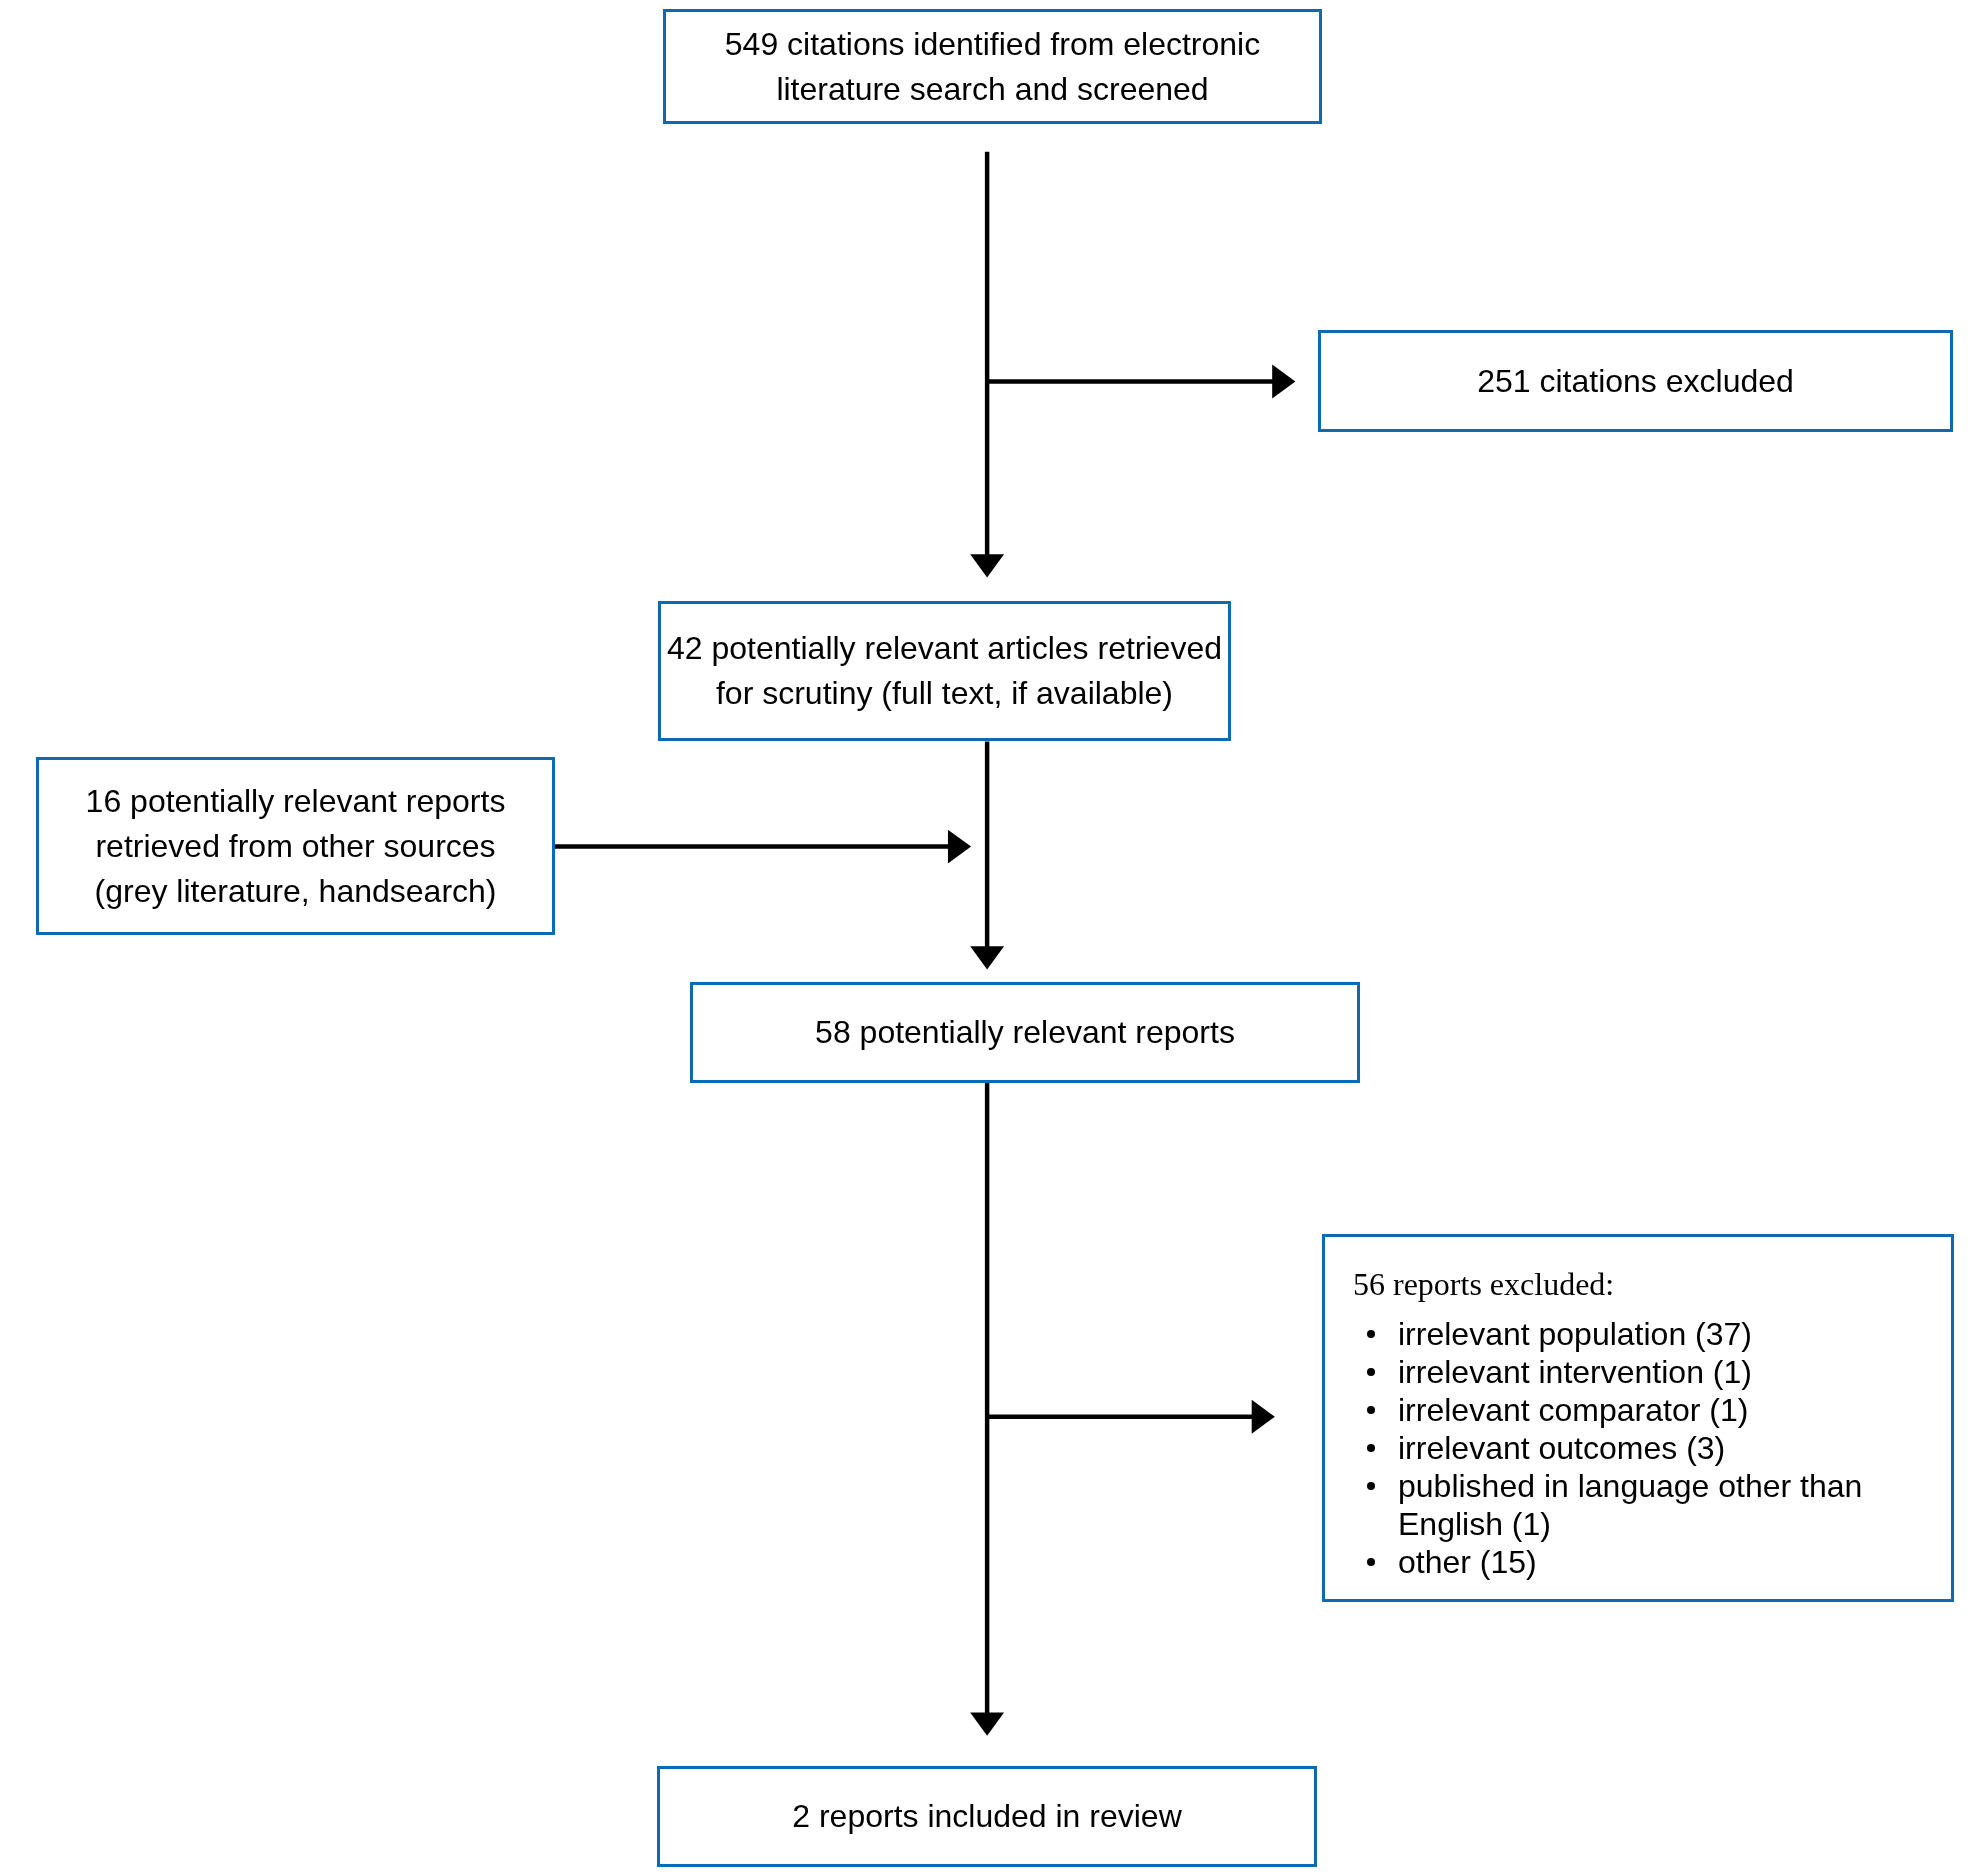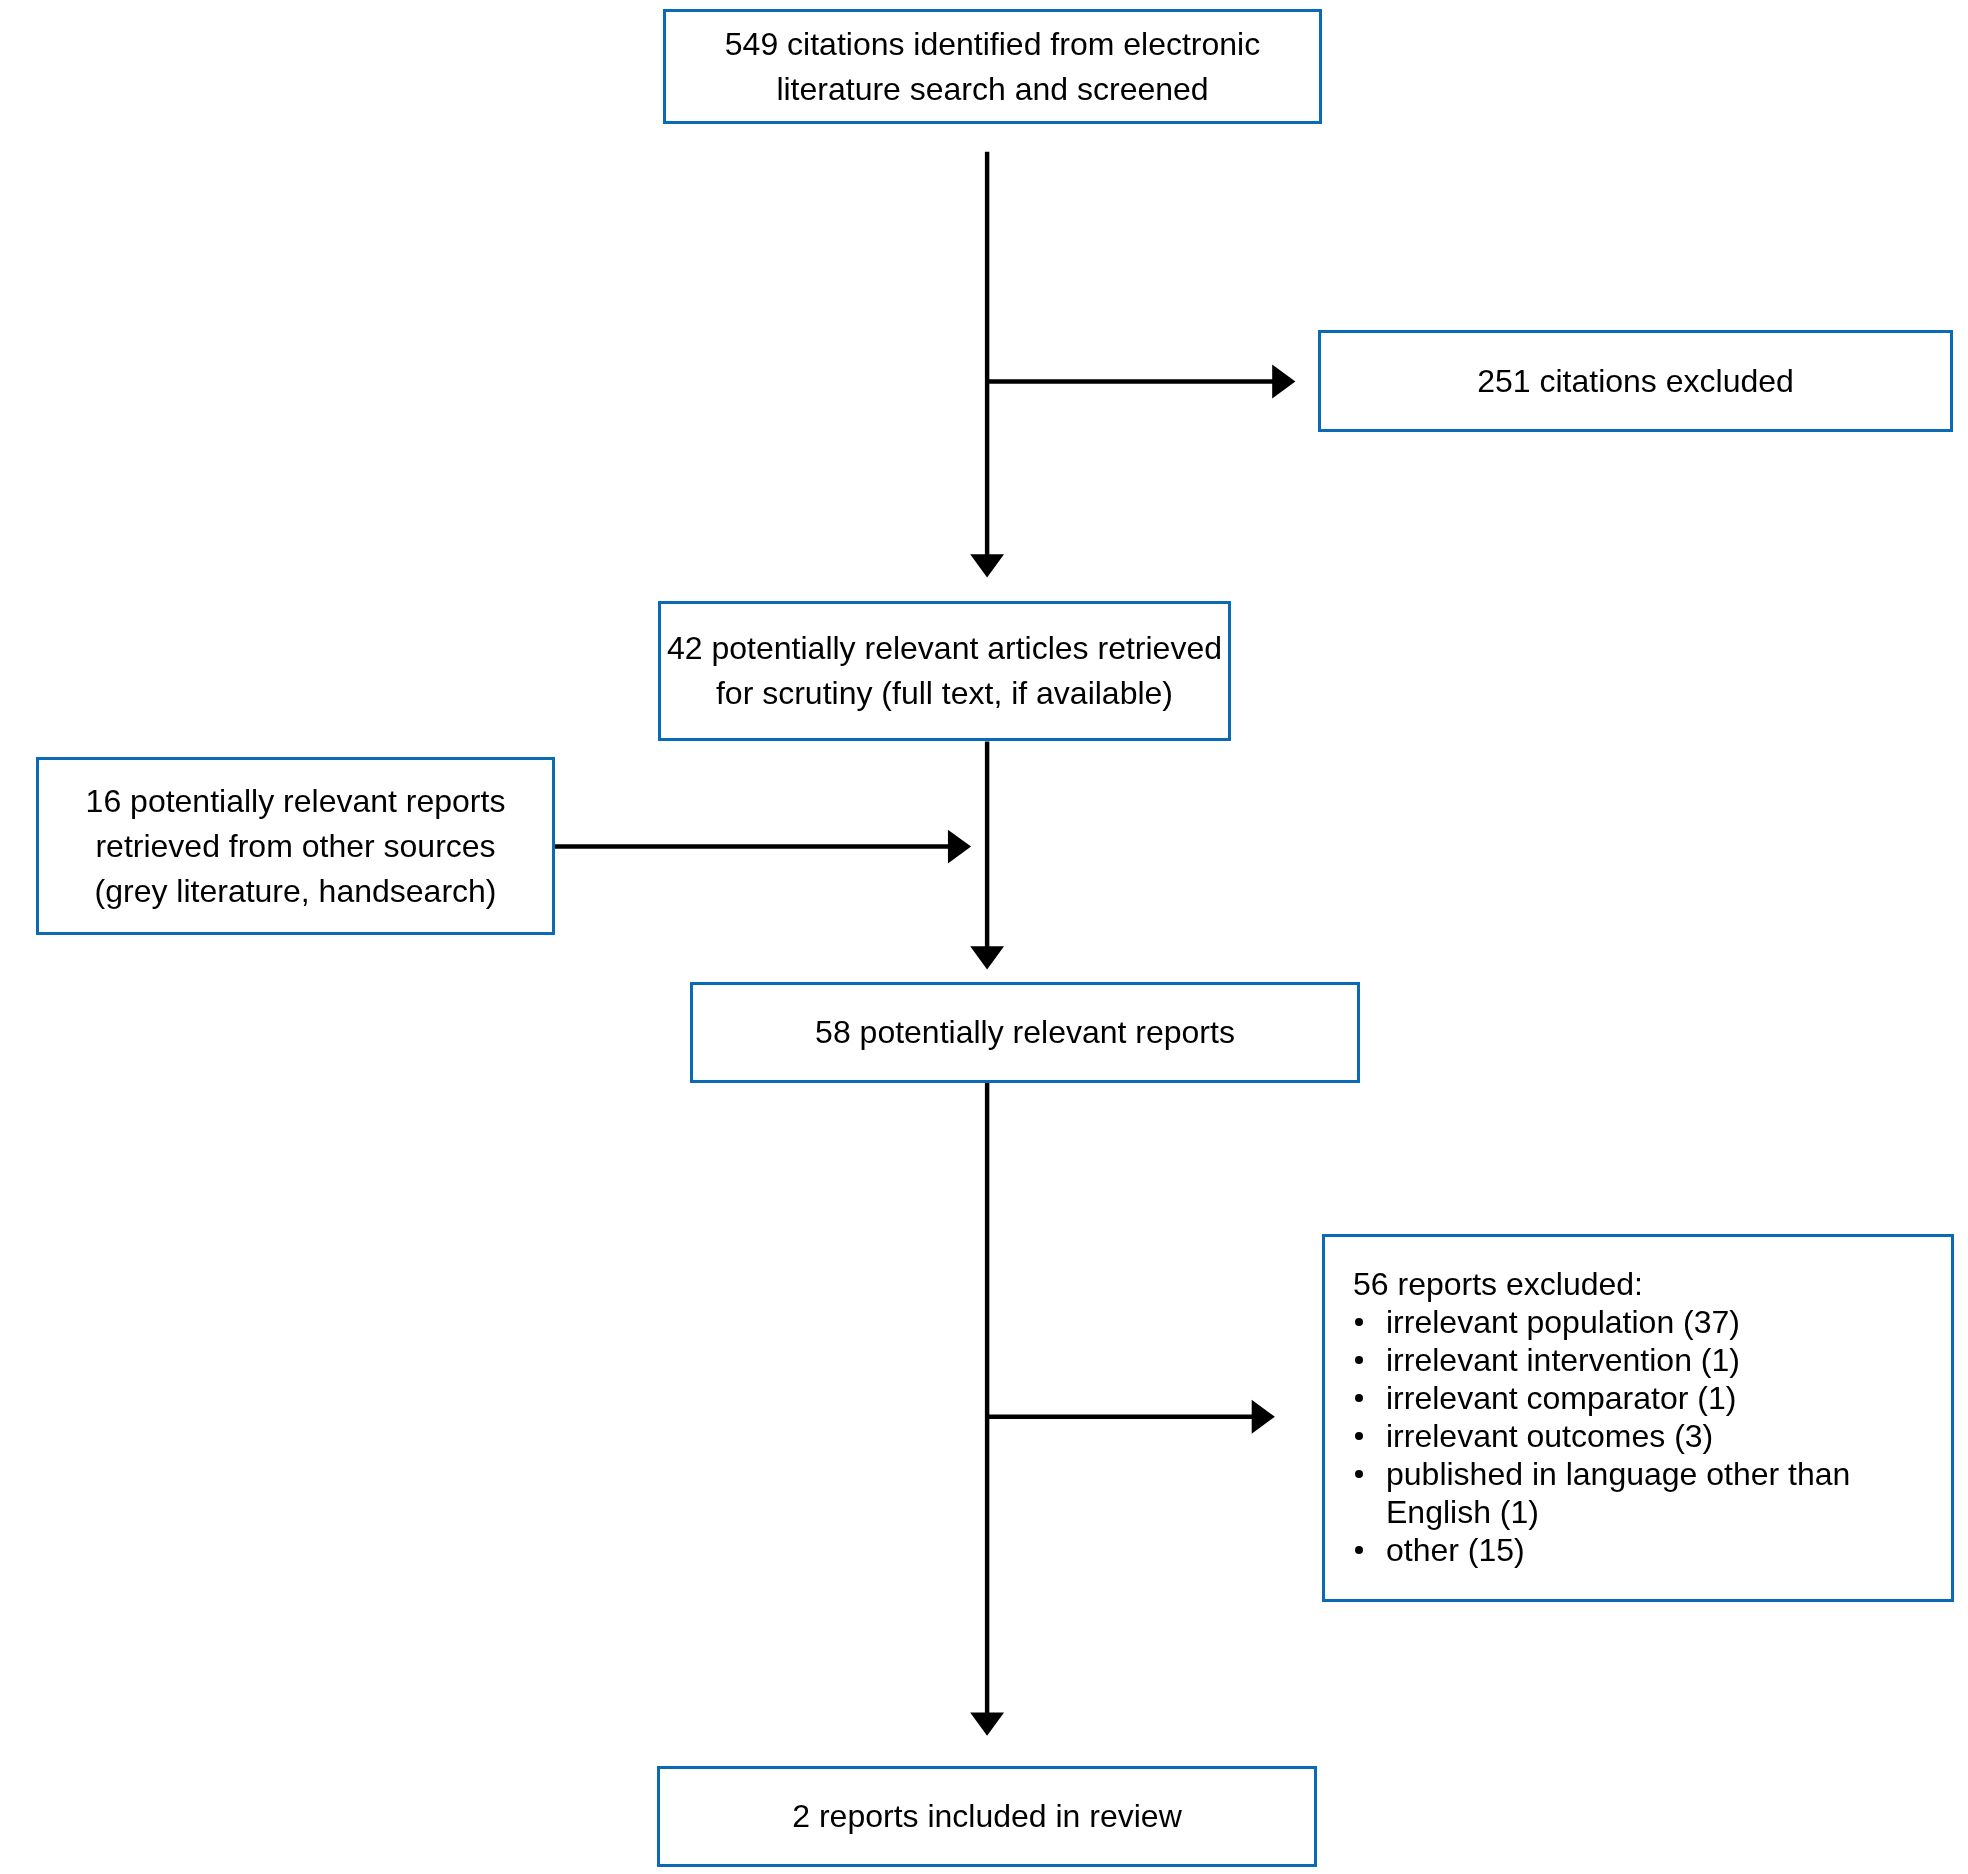--- a/index.html
+++ b/index.html
@@ -49,24 +49,25 @@
     border: 3.6px solid #0b6ab4;
     background: #ffffff;
     left: 1322px; top: 1234px; width: 632px; height: 368px;
     font-size: 32px;
     line-height: 38px;
     text-align: left;
     padding: 28px 21.4px 0 28px;
   }
   #box-reports-excluded .excluded-heading {
     margin: 0 0 0 0;
+    font-family: Liberation Serif, serif;
   }
   #box-reports-excluded ul {
     list-style: none;
-    margin: 0;
+    margin: 12px;
     padding: 0;
   }
   #box-reports-excluded li {
     position: relative;
     padding-left: 33px;
   }
   #box-reports-excluded li::before {
     content: "";
     position: absolute;
     left: 1.8px;

